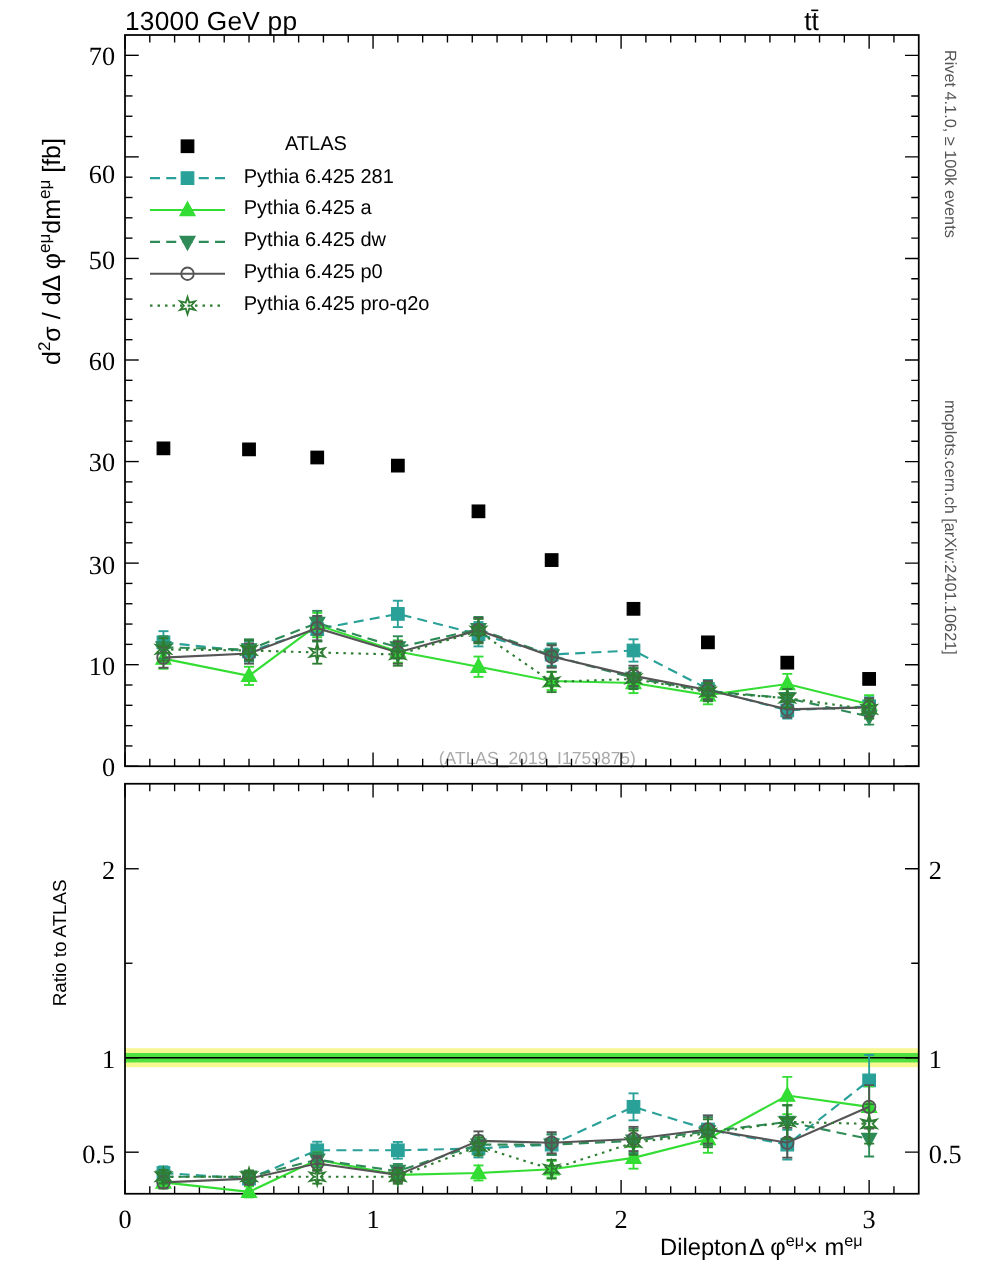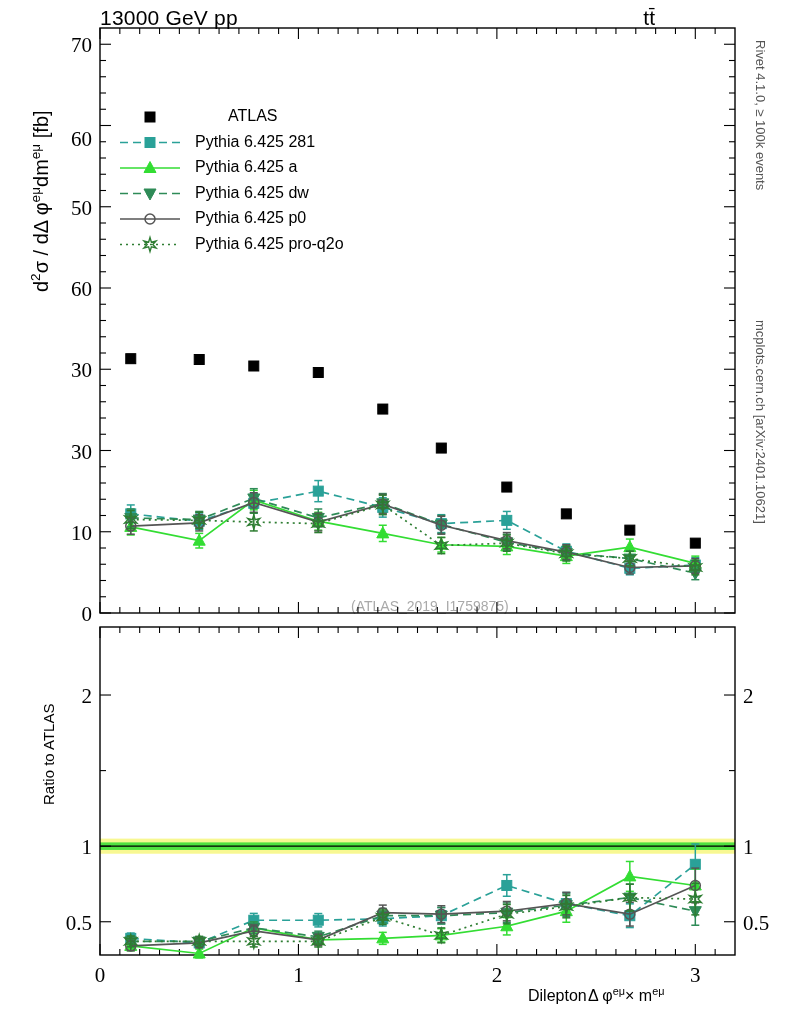--- a/index.html
+++ b/index.html
@@ -45,21 +45,21 @@
   }
   .ylabel-ratio {
     position: absolute;
     transform-origin: 0 0;
     transform: rotate(-90deg);
     font-size: 15px;
     white-space: nowrap;
   }
   .xlabel {
     position: absolute;
-    font-size: 16px;
+    font-size: 19px;
     white-space: nowrap;
   }
   .tick-lab {
     position: absolute;
     font-size: 21px;
     white-space: nowrap;
     font-family: Liberation Serif, serif;
   }
   .legend-txt {
     position: absolute;

